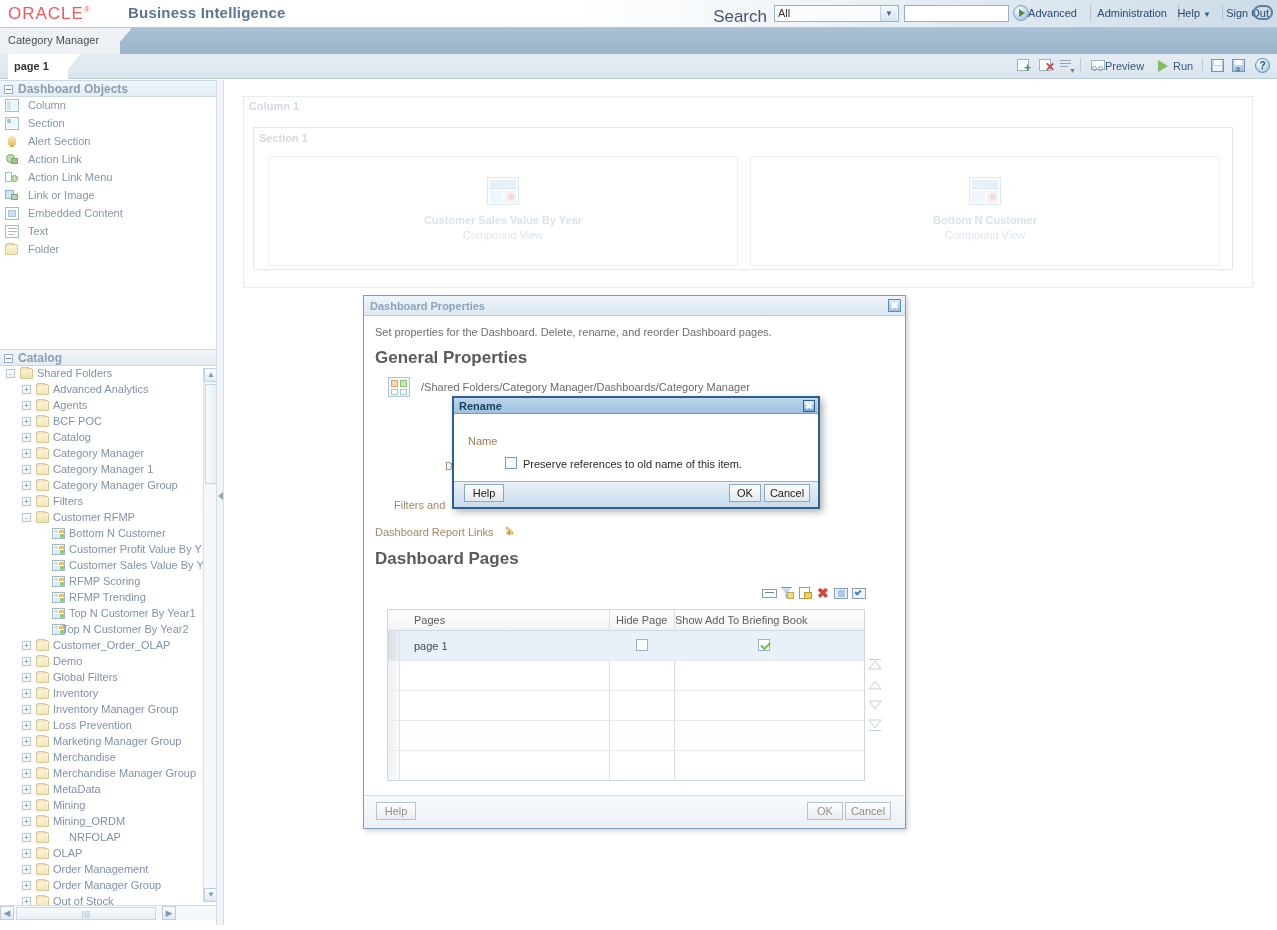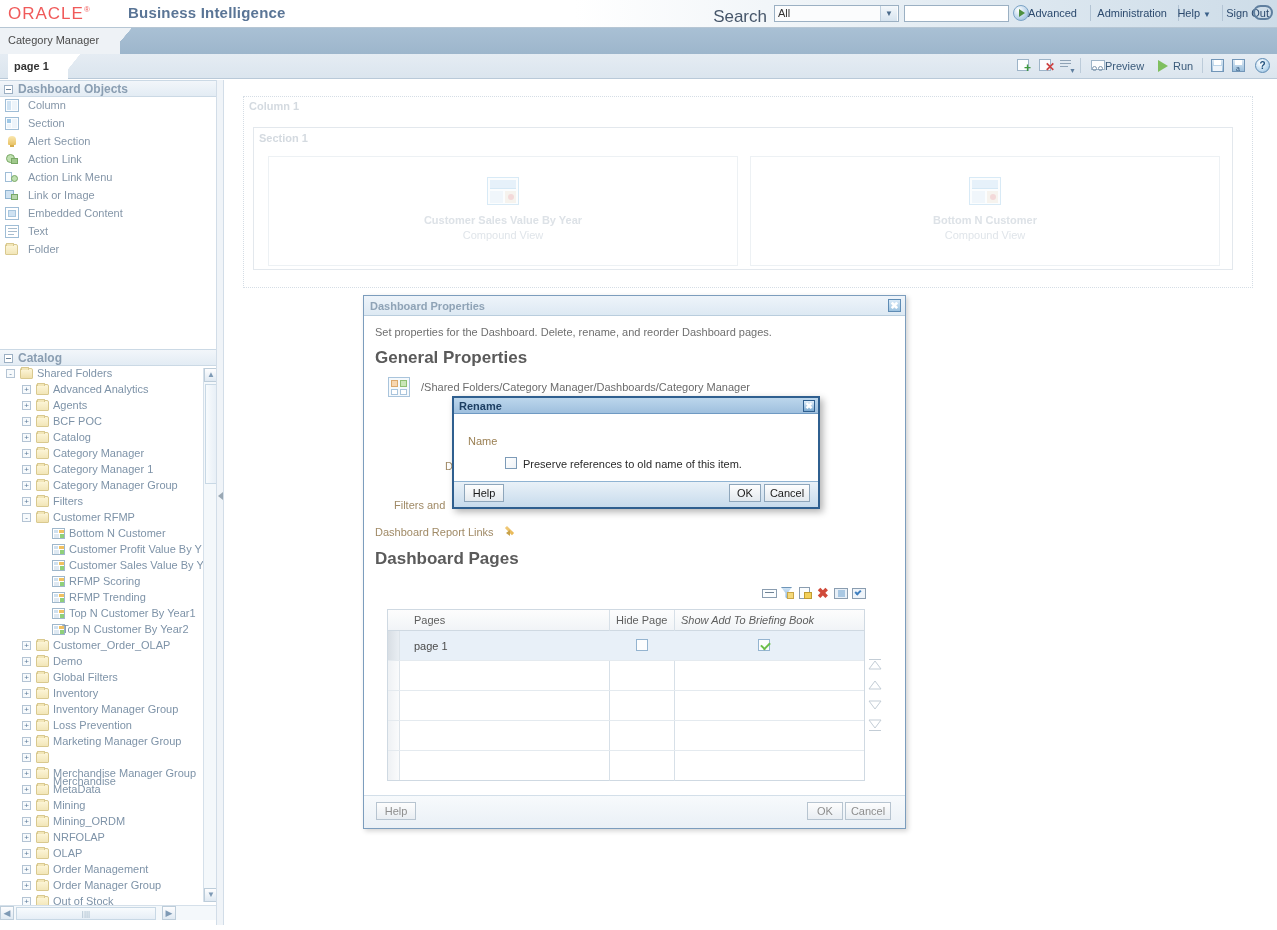--- a/index.html
+++ b/index.html
@@ -732,21 +732,21 @@
           <span class="tree-label" style="left: 53px;">Loss Prevention</span>
         </div>
         <div class="tree-row">
           <span class="tree-exp" style="left: 22px;">+</span>
           <span class="folder-ic" style="left: 36px;"></span>
           <span class="tree-label" style="left: 53px;">Marketing Manager Group</span>
         </div>
         <div class="tree-row">
           <span class="tree-exp" style="left: 22px;">+</span>
           <span class="folder-ic" style="left: 36px;"></span>
-          <span class="tree-label" style="left: 53px; margin-top: 24px;">Merchandise</span>
+          <span class="tree-label" style="left: 53px;">Merchandise</span>
         </div>
         <div class="tree-row">
           <span class="tree-exp" style="left: 22px;">+</span>
           <span class="folder-ic" style="left: 36px;"></span>
           <span class="tree-label" style="left: 53px;">Merchandise Manager Group</span>
         </div>
         <div class="tree-row">
           <span class="tree-exp" style="left: 22px;">+</span>
           <span class="folder-ic" style="left: 36px;"></span>
           <span class="tree-label" style="left: 53px;">MetaData</span>
@@ -757,21 +757,21 @@
           <span class="tree-label" style="left: 53px;">Mining</span>
         </div>
         <div class="tree-row">
           <span class="tree-exp" style="left: 22px;">+</span>
           <span class="folder-ic" style="left: 36px;"></span>
           <span class="tree-label" style="left: 53px;">Mining_ORDM</span>
         </div>
         <div class="tree-row">
           <span class="tree-exp" style="left: 22px;">+</span>
           <span class="folder-ic" style="left: 36px;"></span>
-          <span class="tree-label" style="left: 53px;">NRFOLAP</span>
+          <span class="tree-label" style="left: 69px;">NRFOLAP</span>
         </div>
         <div class="tree-row">
           <span class="tree-exp" style="left: 22px;">+</span>
           <span class="folder-ic" style="left: 36px;"></span>
           <span class="tree-label" style="left: 53px;">OLAP</span>
         </div>
         <div class="tree-row">
           <span class="tree-exp" style="left: 22px;">+</span>
           <span class="folder-ic" style="left: 36px;"></span>
           <span class="tree-label" style="left: 53px;">Order Management</span>
@@ -884,21 +884,21 @@
 </div>
 <div class="pg-tb" style="left:852px;">
   <div style="position:absolute;left:0;top:2px;width:14px;height:11px;background:#eef4fa;border:1px solid #8a9db0;"></div>
   <div style="position:absolute;left:3px;top:4px;width:6px;height:4px;border-left:2px solid #3f7fbf;border-bottom:2px solid #3f7fbf;transform:rotate(-45deg);"></div>
 </div>
 
 <div id="pages-table">
   <div id="pg-head">
     <div class="pg-th" style="left:26px;">Pages</div>
     <div class="pg-th" style="left:228px;">Hide Page</div>
-    <div class="pg-th" style="left:293px;font-style:italic;">Show Add To Briefing Book</div>
+    <div class="pg-th" style="left:287px;">Show Add To Briefing Book</div>
   </div>
   <div class="pg-vline" style="left:221px;height:171px;"></div>
   <div class="pg-vline" style="left:286px;height:171px;"></div>
 
   <div class="pg-row sel" style="top:21px;">
     <div class="pg-handle sel"></div>
     <div class="pg-cell" style="left:26px;">page 1</div>
     <div class="cbox" style="left:248px;top:8px;"></div>
     <div class="cbox checked" style="left:370px;top:8px;"></div>
   </div>

